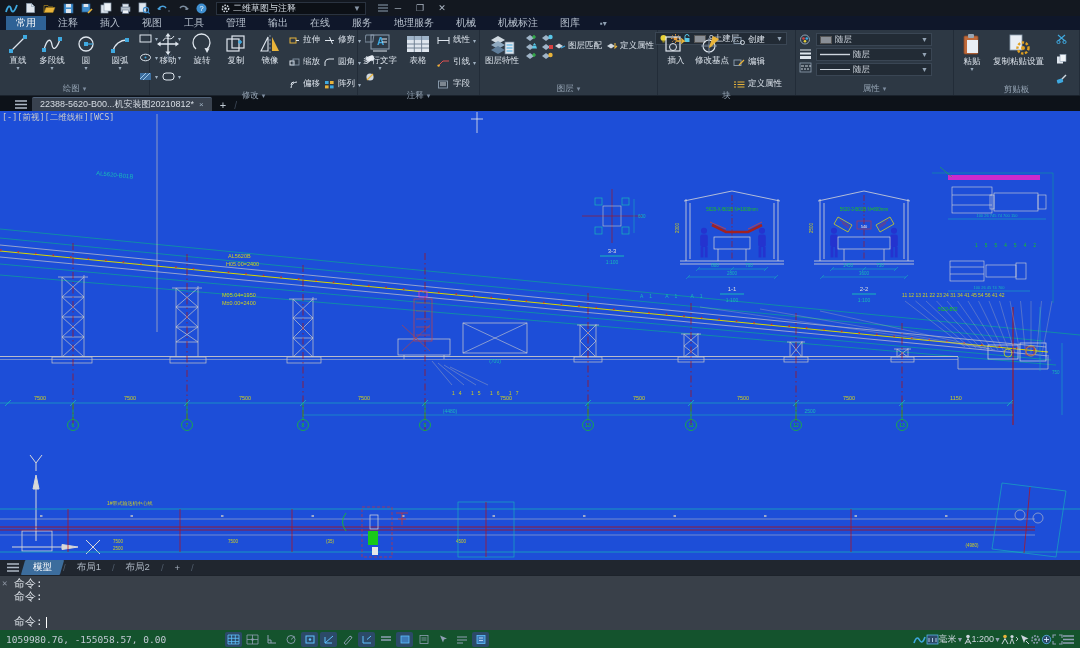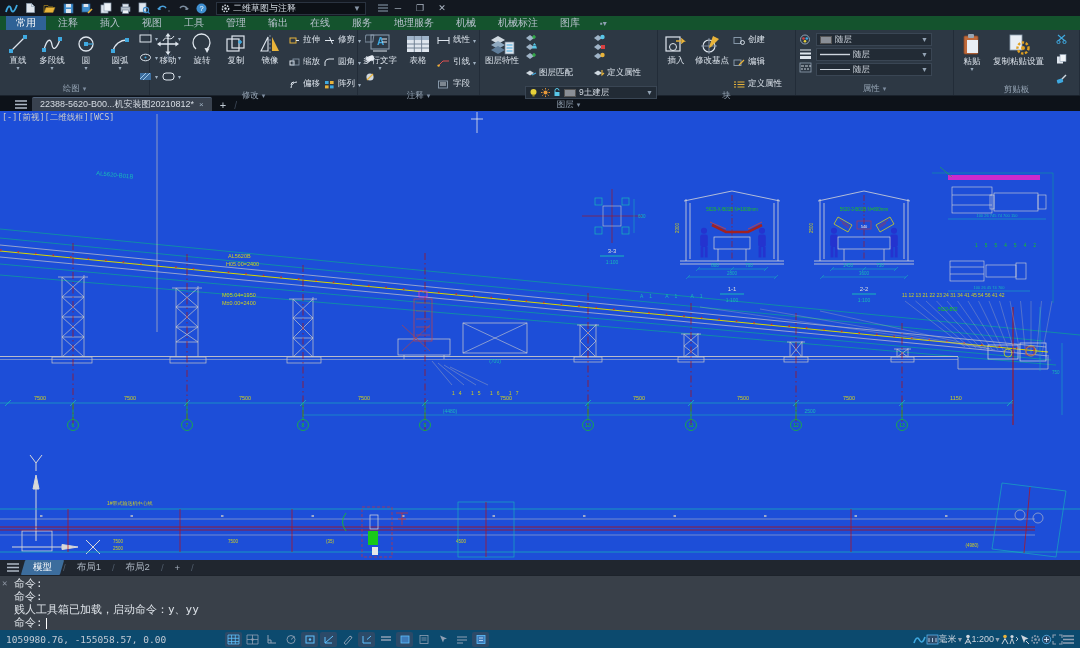--- a/index.html
+++ b/index.html
@@ -10,21 +10,21 @@
   .titlebar{height:16px;background:#131820;display:flex;align-items:center;gap:4px;padding:0 4px}
   .qat{display:flex;align-items:center;gap:5px}
   .qat .qi{width:14px;height:13px;display:flex;align-items:center;justify-content:center}
   .wsbox{display:flex;align-items:center;gap:3px;background:#0c1016;border:1px solid #2a3340;
     height:13px;padding:0 4px;margin-left:4px;font-size:9px;color:#cfd6de;min-width:150px}
   .wsbox .caret{margin-left:auto;color:#8795a6;font-size:8px}
   .title-text{flex:1;text-align:center;font-size:9.5px;color:#c3ccd7;white-space:nowrap;overflow:hidden}
   .winbtns{display:flex;gap:10px;padding-right:4px}
   .winbtns .wb{width:12px;height:12px;display:flex;align-items:center;justify-content:center;color:#aeb9c6;font-size:9px}
   
-  .menubar{height:14px;background:#14532d;display:flex;align-items:flex-end;padding-left:6px;gap:2px}
+  .menubar{height:14px;background:#0f172a;display:flex;align-items:flex-end;padding-left:6px;gap:2px}
   .mtab{padding:1px 10px;font-size:10px;color:#b7c1cd;height:14px;display:flex;align-items:center}
   .mtab.active{background:#2f6296;color:#fff}
   .mtab-end{margin-left:8px;color:#8fa0b2;font-size:8px;align-self:center}
   
   .ribbon{height:66px;background:#2d3844;display:flex;border-bottom:1px solid #1a222c}
   .rgroup{display:flex;flex-direction:column;border-right:1px solid #222c38;padding:2px 3px 0 3px}
   .rbody{flex:1;display:flex;align-items:flex-start;gap:4px}
   .rfoot{height:13px;display:flex;align-items:center;justify-content:center;gap:3px;
     font-size:8.5px;color:#94a3b3}
   .rfoot .fc{font-size:7px;color:#7e8da0}
@@ -63,21 +63,21 @@
   .lsep{color:#505c6b}
   
   .cmd{height:55px;background:#394049;border-top:1px solid #1d232b;position:relative;
     font-family:"DejaVu Sans Mono",monospace;font-size:11px;color:#dde2e8;padding:1px 2px 1px 14px;
     display:flex;flex-direction:column;justify-content:space-between}
   .cmd .hist div{line-height:13px;white-space:pre}
   .cmd .prompt{line-height:14px;display:flex;align-items:center}
   .cmd .caret{display:inline-block;width:1px;height:11px;background:#fff;margin-left:3px}
   .cmd .closex{position:absolute;left:2px;top:2px;color:#8a93a0;font-size:9px}
   
-  .statusbar{height:18px;background:#0c4a6e;display:flex;align-items:center;padding:0 6px;gap:4px}
+  .statusbar{height:18px;background:#14532d;display:flex;align-items:center;padding:0 6px;gap:4px}
   .coords{font-family:"DejaVu Sans Mono",monospace;font-size:9.5px;color:#c2cad4;width:215px}
   .sico{width:17px;height:15px;display:flex;align-items:center;justify-content:center;border-radius:2px}
   .sico.on{background:#2c4a68}
   .sgroup{display:flex;align-items:center;gap:2px}
   .sright{margin-left:auto;display:flex;align-items:center;gap:0;font-size:9px;color:#cdd5de}
   .sright .caret{font-size:7px;color:#93a3b4}
 </style>
 </head>
 <body>
 
@@ -440,21 +440,21 @@
       <div class="rbtn" style="min-width:38px">
         <svg width="26" height="22">
             <path d="M2,7 l7,-4 7,4 -7,4 z" fill="#cfd8e0"></path>
             <path d="M2,12 l7,-4 7,4 -7,4 z" fill="#8fa9c0"></path>
             <path d="M2,17 l7,-4 7,4 -7,4 z" fill="#5f7d9a"></path>
             <rect x="16" y="9" width="9" height="12" fill="#dfe6ee" stroke="#6a7b8d" stroke-width=".7"></rect>
             <path d="M17.5,12 h6 M17.5,15 h6 M17.5,18 h6" stroke="#3fa9e0" stroke-width="1"></path>
           </svg>
         <span class="rlbl">图层特性</span>
       </div>
-      <div style="display:flex;flex-direction:column;gap:7px">
+      <div style="display:flex;flex-direction:row;gap:1px">
         <div class="lyrtools">
           <span>
               <svg width="12" height="8">
                 <path d="M1,5 l4,-3 4,3 -4,3 z" fill="#9fb4c8"></path>
                 <path d="M9,2 v4 M7,4 h4" stroke="#35c04a" stroke-width="1.2"></path>
               </svg>
             </span>
           <span>
               <svg width="12" height="8">
                 <path d="M1,5 l4,-3 4,3 -4,3 z" fill="#9fb4c8"></path>
@@ -1011,21 +1011,20 @@
       <span>+</span>
     </div>
   <span class="lsep">/</span>
 </div>
 
 <div class="cmd">
   <span class="closex">✕</span>
   <div class="hist">
     <div>命令:</div>
     <div>命令:</div>
-    <div>贱人工具箱已加载，启动命令：y、yy</div>
   </div>
   <div class="prompt">
     <span>命令:</span>
       <span class="caret"></span>
   </div>
 </div>
 
 <div class="statusbar">
   <span class="coords">1059980.76, -155058.57, 0.00</span>
   <div class="sgroup">

